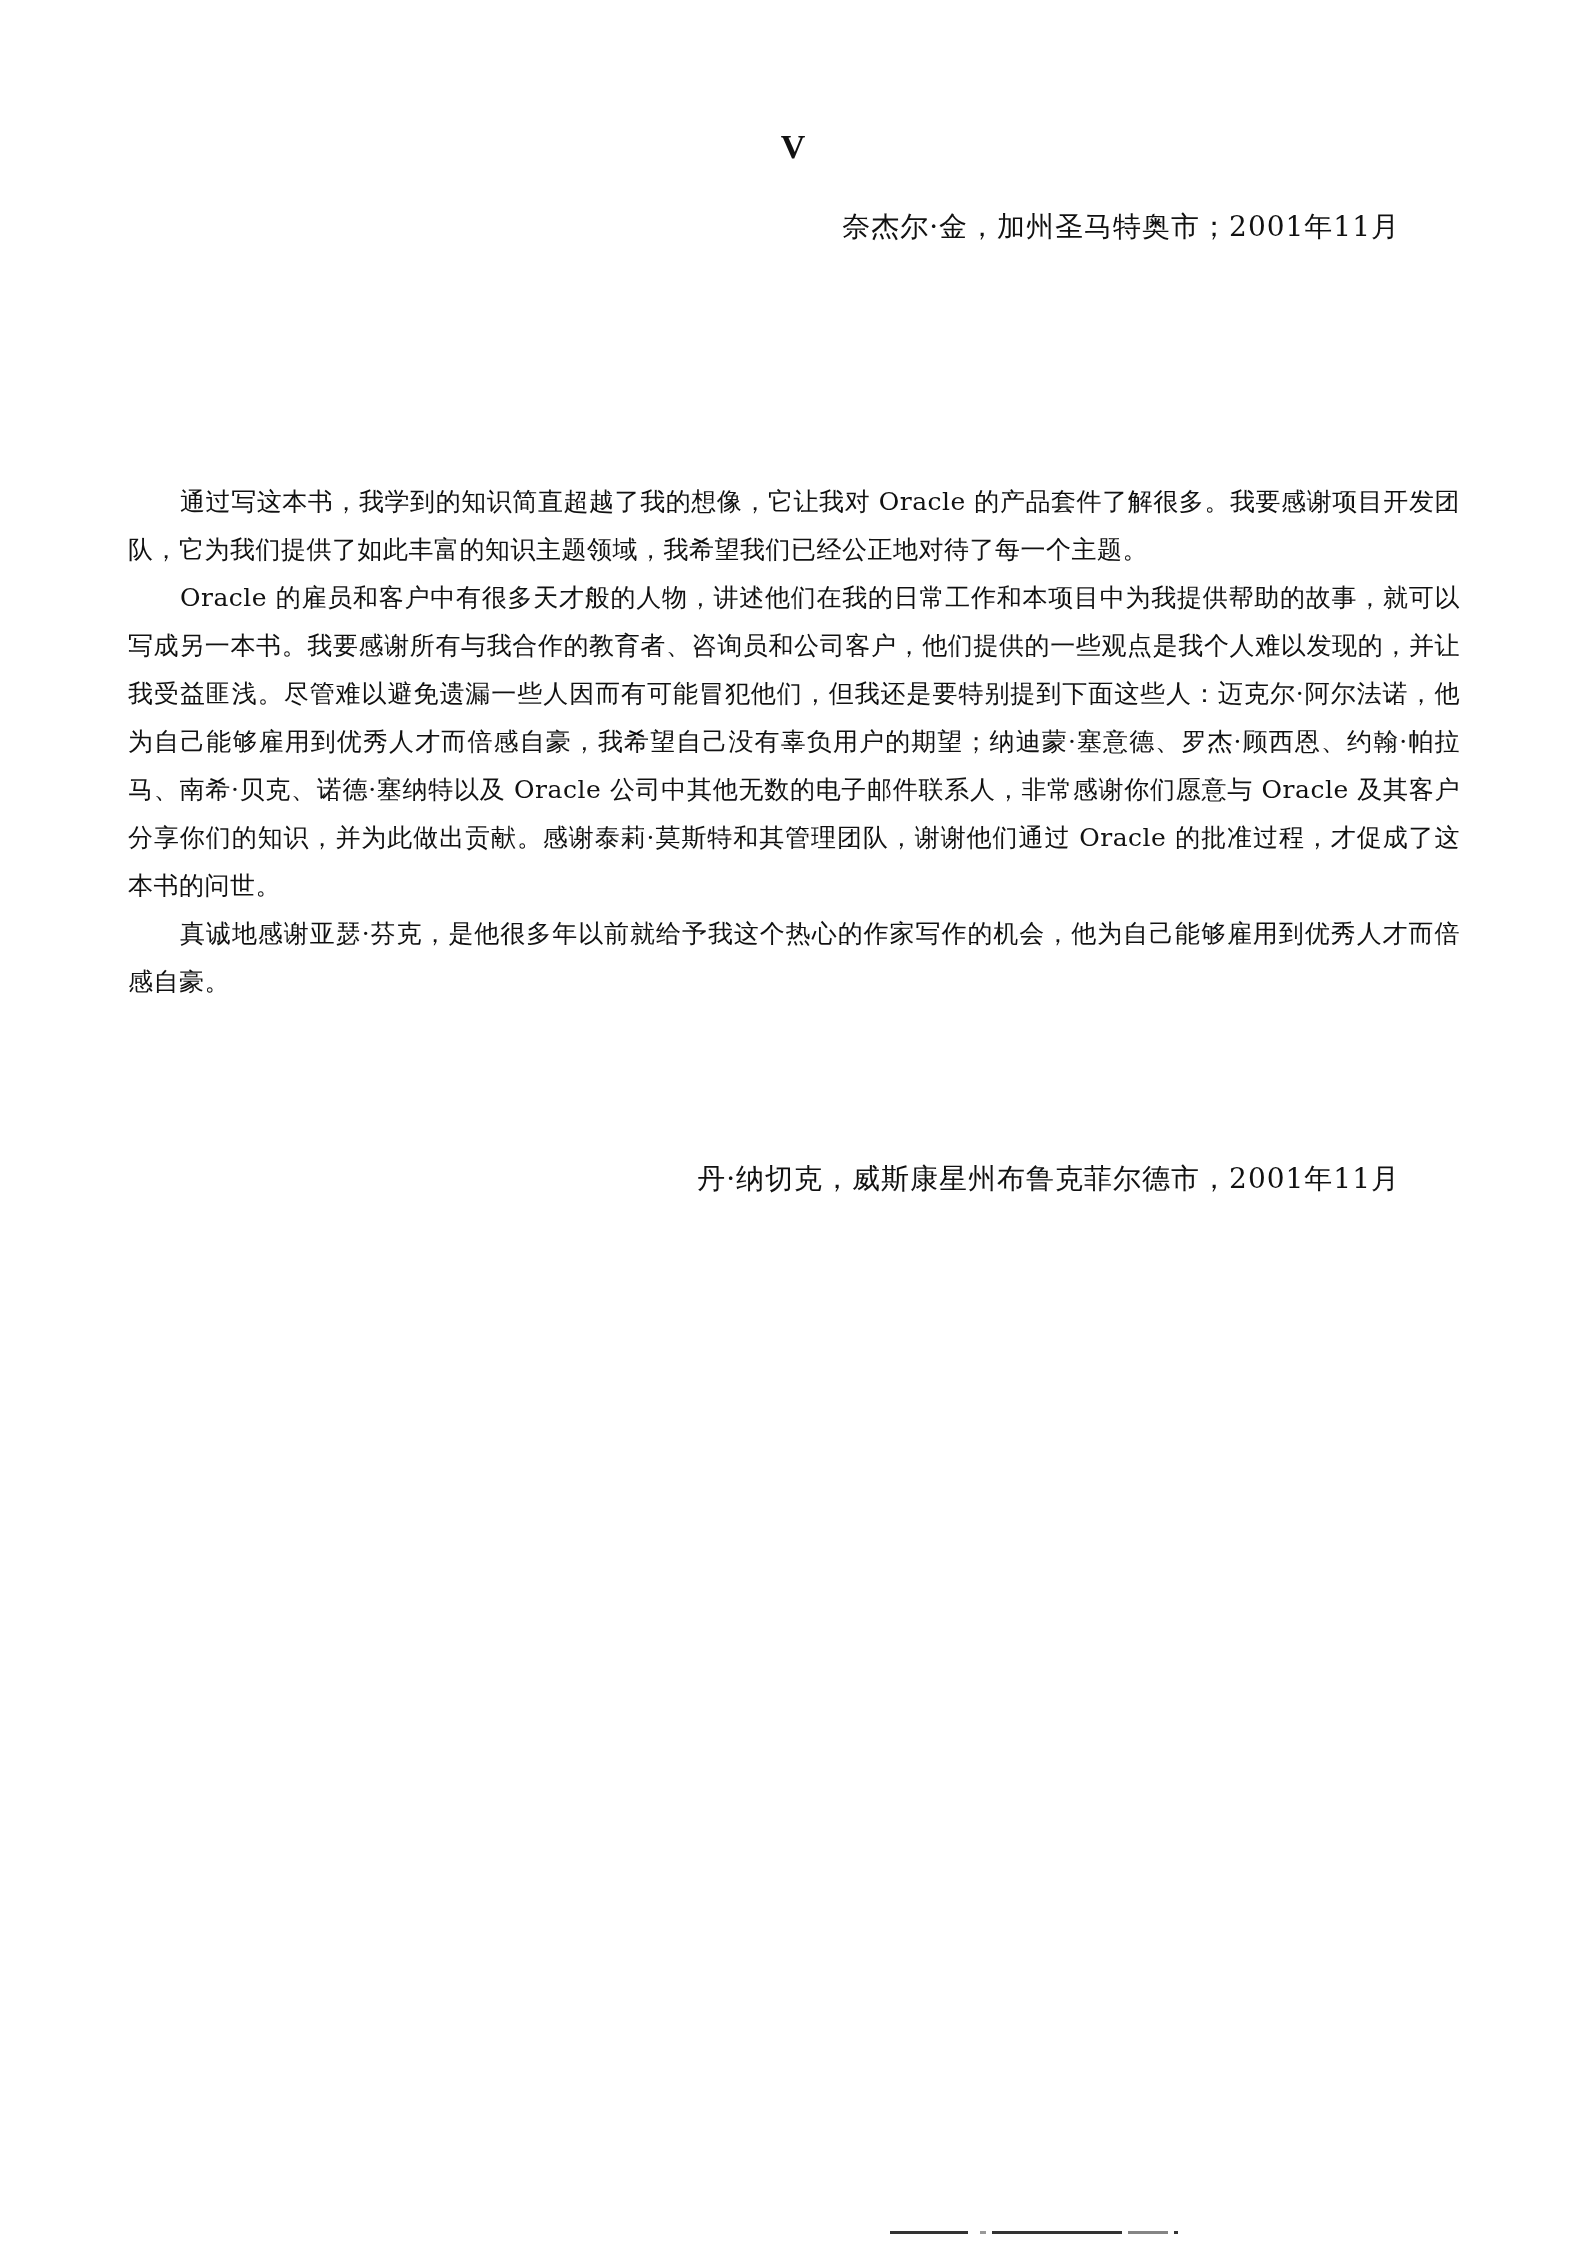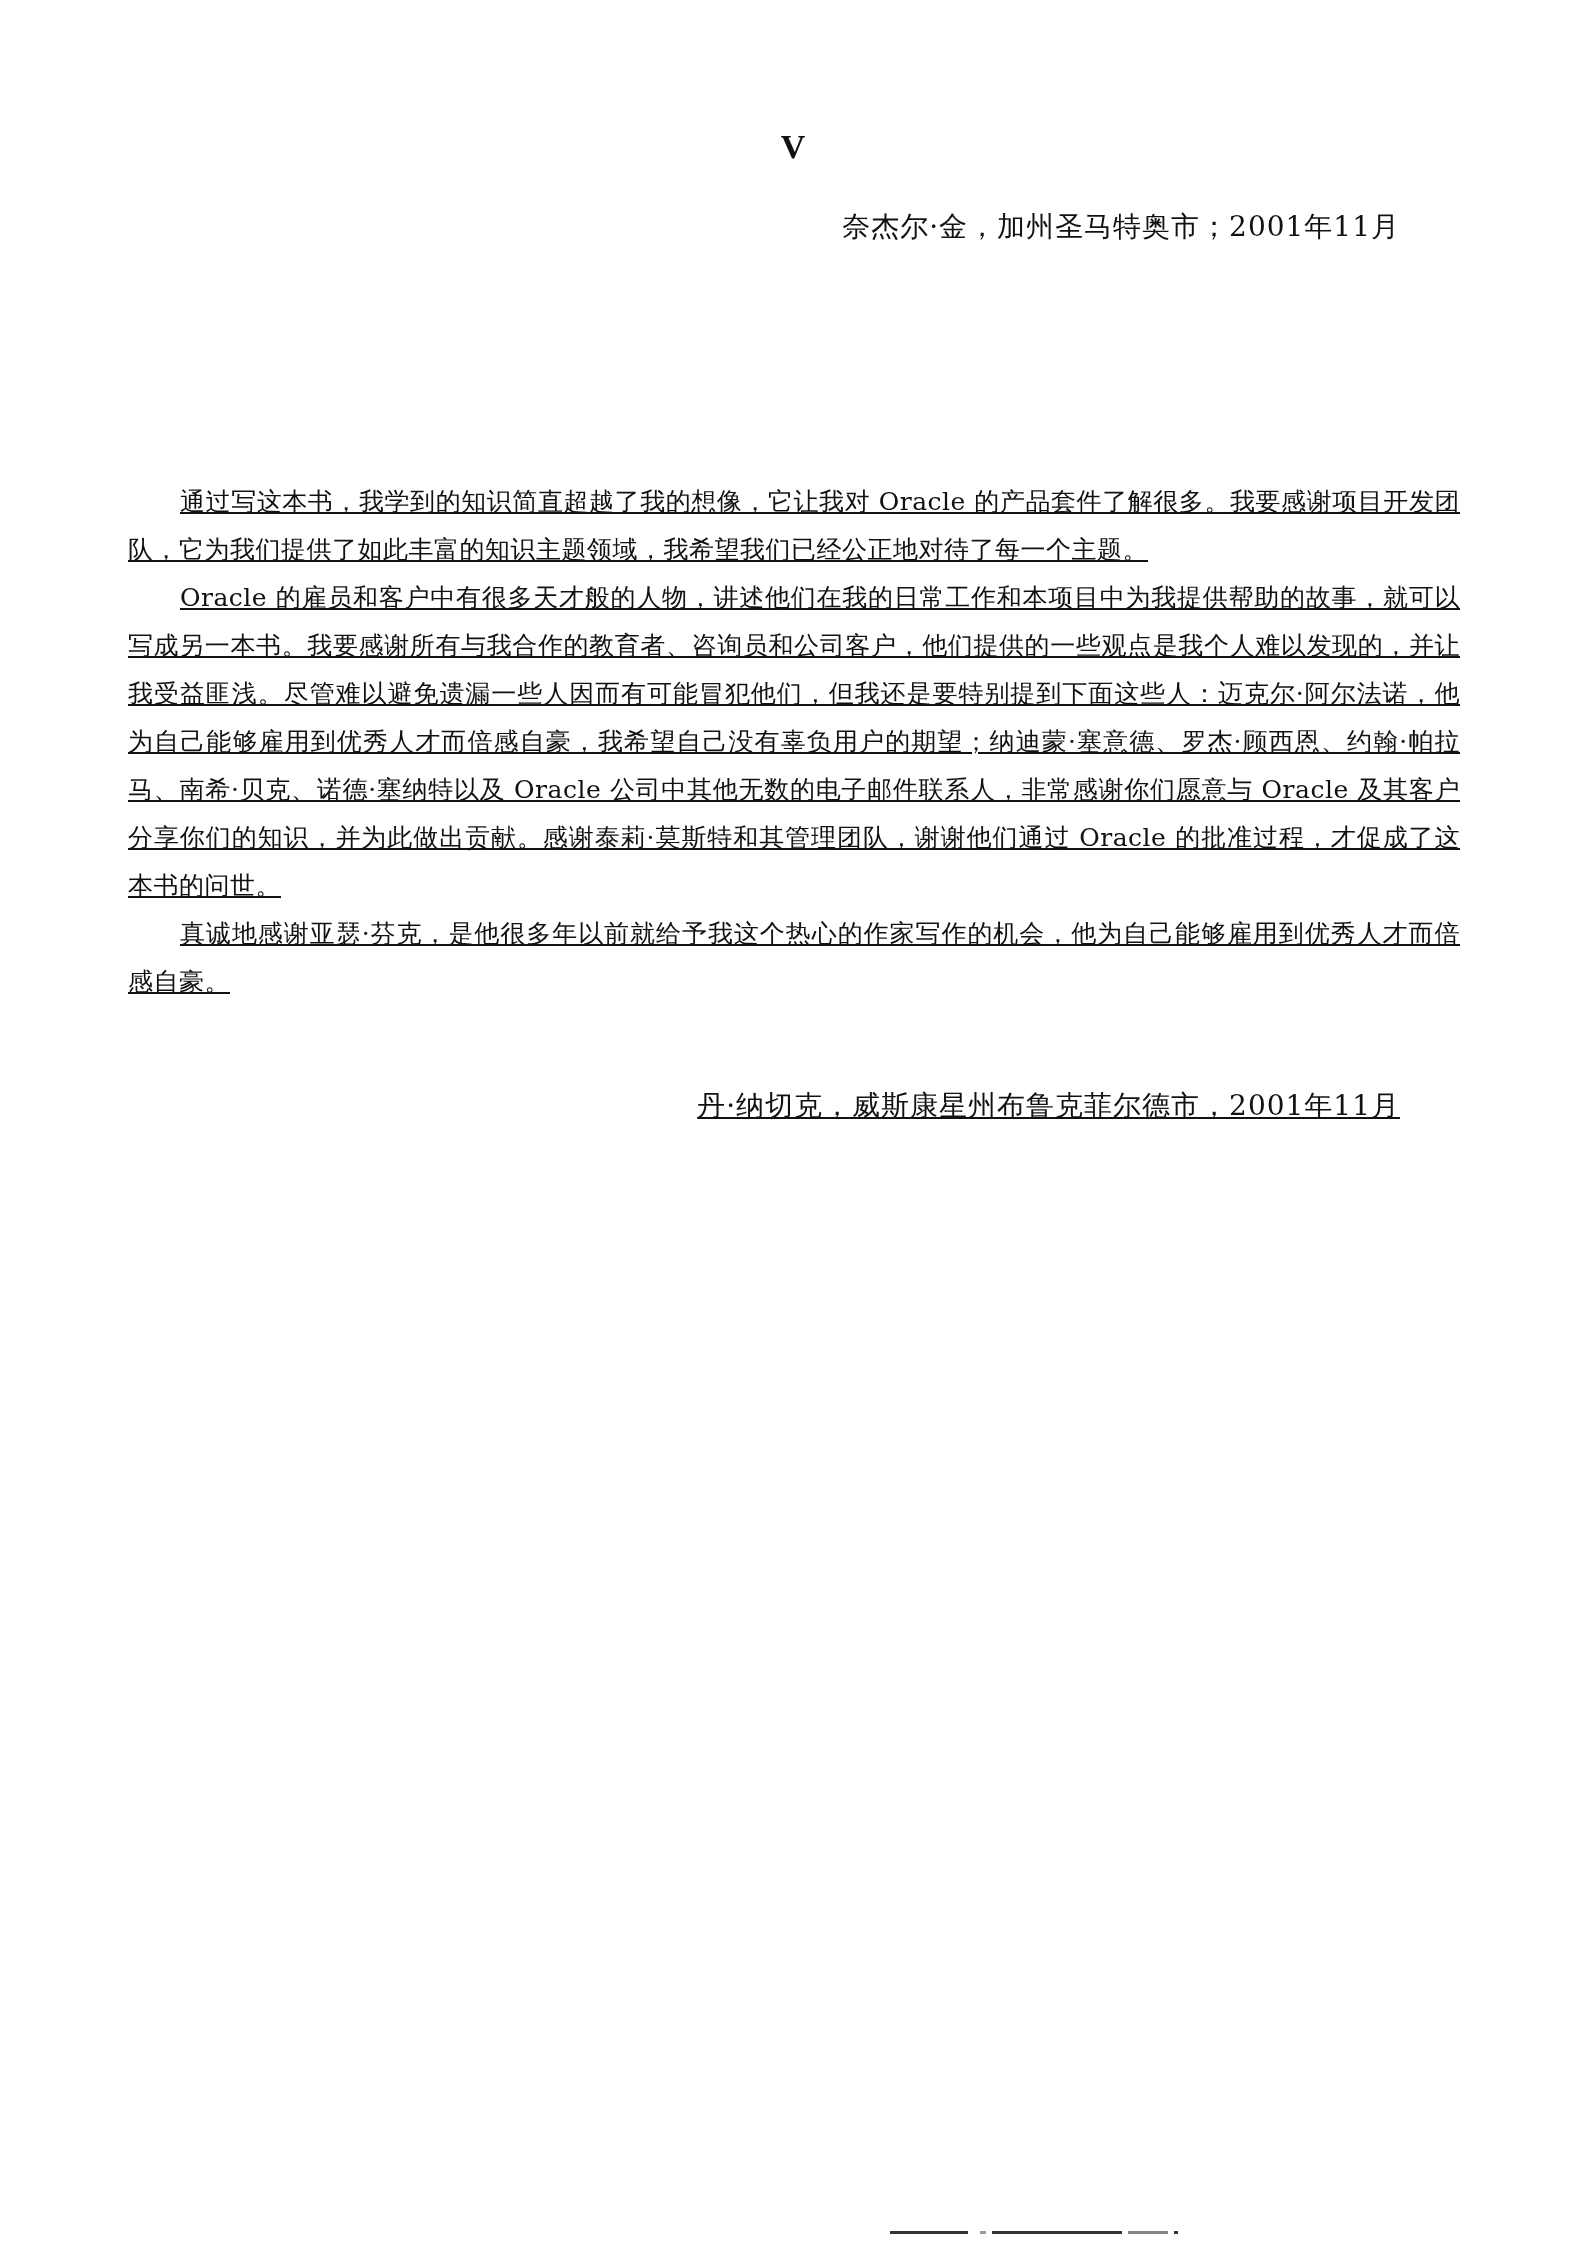--- a/index.html
+++ b/index.html
@@ -7,22 +7,22 @@
          font-family: "DejaVu Serif", "Liberation Serif", serif; color: #111111; }
   .page-number { position: absolute; top: 128px; left: 0; width: 1586px; text-align: center;
                  font-family: "Liberation Serif", serif; font-size: 34px; font-weight: bold; }
   .body-block { position: absolute; left: 128px; width: 1332px; }
   .para { margin: 0; font-size: 25px; line-height: 48px; text-align: justify;
           text-align-last: left; letter-spacing: 0.5px; }
   .para.indent { text-indent: 52px; }
   .signature { margin: 0; font-size: 28px; line-height: 44px; text-align: right;
                padding-right: 60px; letter-spacing: 1px; }
   #block1 { top: 205px; }
-  #block2 { top: 478px; text-decoration: underline; }
-  #sig2 { position: absolute; top: 1084px; left: 128px; width: 1272px; text-decoration: underline; }
+  #block2 { top: 478px; }
+  #sig2 { position: absolute; top: 1157px; left: 128px; width: 1272px; }
   .footer-artifact { position: absolute; top: 2231px; left: 890px; height: 3px; display: flex; gap: 6px; }
   .footer-artifact span { display: block; height: 3px; background: #333; }
 </style>
 </head>
 <body>
 
 <div class="page-number">V</div>
 
 <div class="body-block" id="block1">
   <p class="signature">奈杰尔·金，加州圣马特奥市；2001年11月</p>

